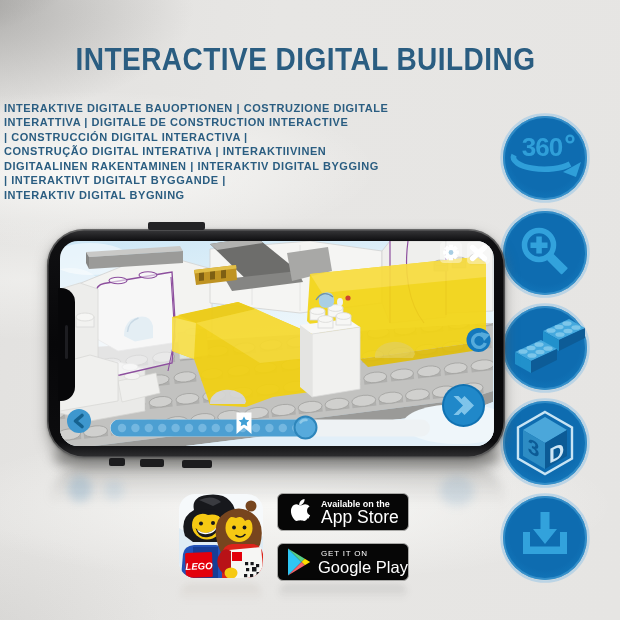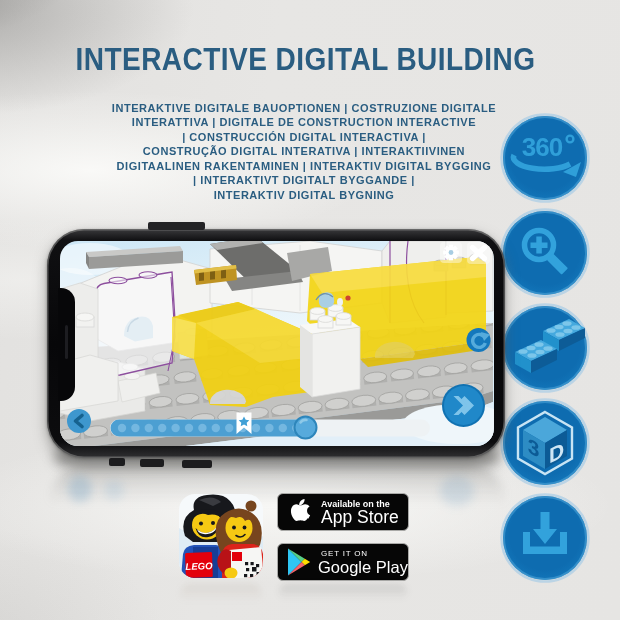--- a/index.html
+++ b/index.html
@@ -17,21 +17,21 @@
       radial-gradient(ellipse 260px 170px at -80px -80px, rgba(95,94,92,0.5), rgba(95,94,92,0) 72%),
       radial-gradient(ellipse 400px 110px at 90px 170px, rgba(253,253,251,0.85), rgba(253,253,251,0) 72%),
       radial-gradient(ellipse 300px 80px at 20px 280px, rgba(250,250,248,0.45), rgba(250,250,248,0) 75%),
       radial-gradient(ellipse 430px 100px at 280px 505px, rgba(252,252,250,0.8), rgba(252,252,250,0) 78%),
       radial-gradient(ellipse 280px 160px at -30px 640px, rgba(178,177,175,0.28), rgba(178,177,175,0) 70%),
       linear-gradient(98deg, #e2e1df 0%, #e7e6e4 40%, #e6e5e3 100%);"></div>
 
   <div class="abs" style="left:0;top:41px;width:611px;text-align:center;font-weight:bold;font-size:31.5px;
     color:#2a5d81;letter-spacing:0.5px;white-space:nowrap;transform:scaleX(0.89);">INTERACTIVE DIGITAL BUILDING</div>
 
-  <div class="abs" style="left:14px;top:100.5px;width:580px;text-align:center;font-weight:bold;
+  <div class="abs" style="left:4px;top:100.5px;width:580px;text-align:left;font-weight:bold;
     font-size:11px;line-height:14.55px;color:#2a5d81;letter-spacing:0.55px;">
     INTERAKTIVE DIGITALE BAUOPTIONEN | COSTRUZIONE DIGITALE<br>
     INTERATTIVA | DIGITALE DE CONSTRUCTION INTERACTIVE<br>
     | CONSTRUCCIÓN DIGITAL INTERACTIVA |<br>
     CONSTRUÇÃO DIGITAL INTERATIVA | INTERAKTIIVINEN<br>
     DIGITAALINEN RAKENTAMINEN | INTERAKTIV DIGITAL BYGGING<br>
     | INTERAKTIVT DIGITALT BYGGANDE |<br>
     INTERAKTIV DIGITAL BYGNING
   </div>
 

